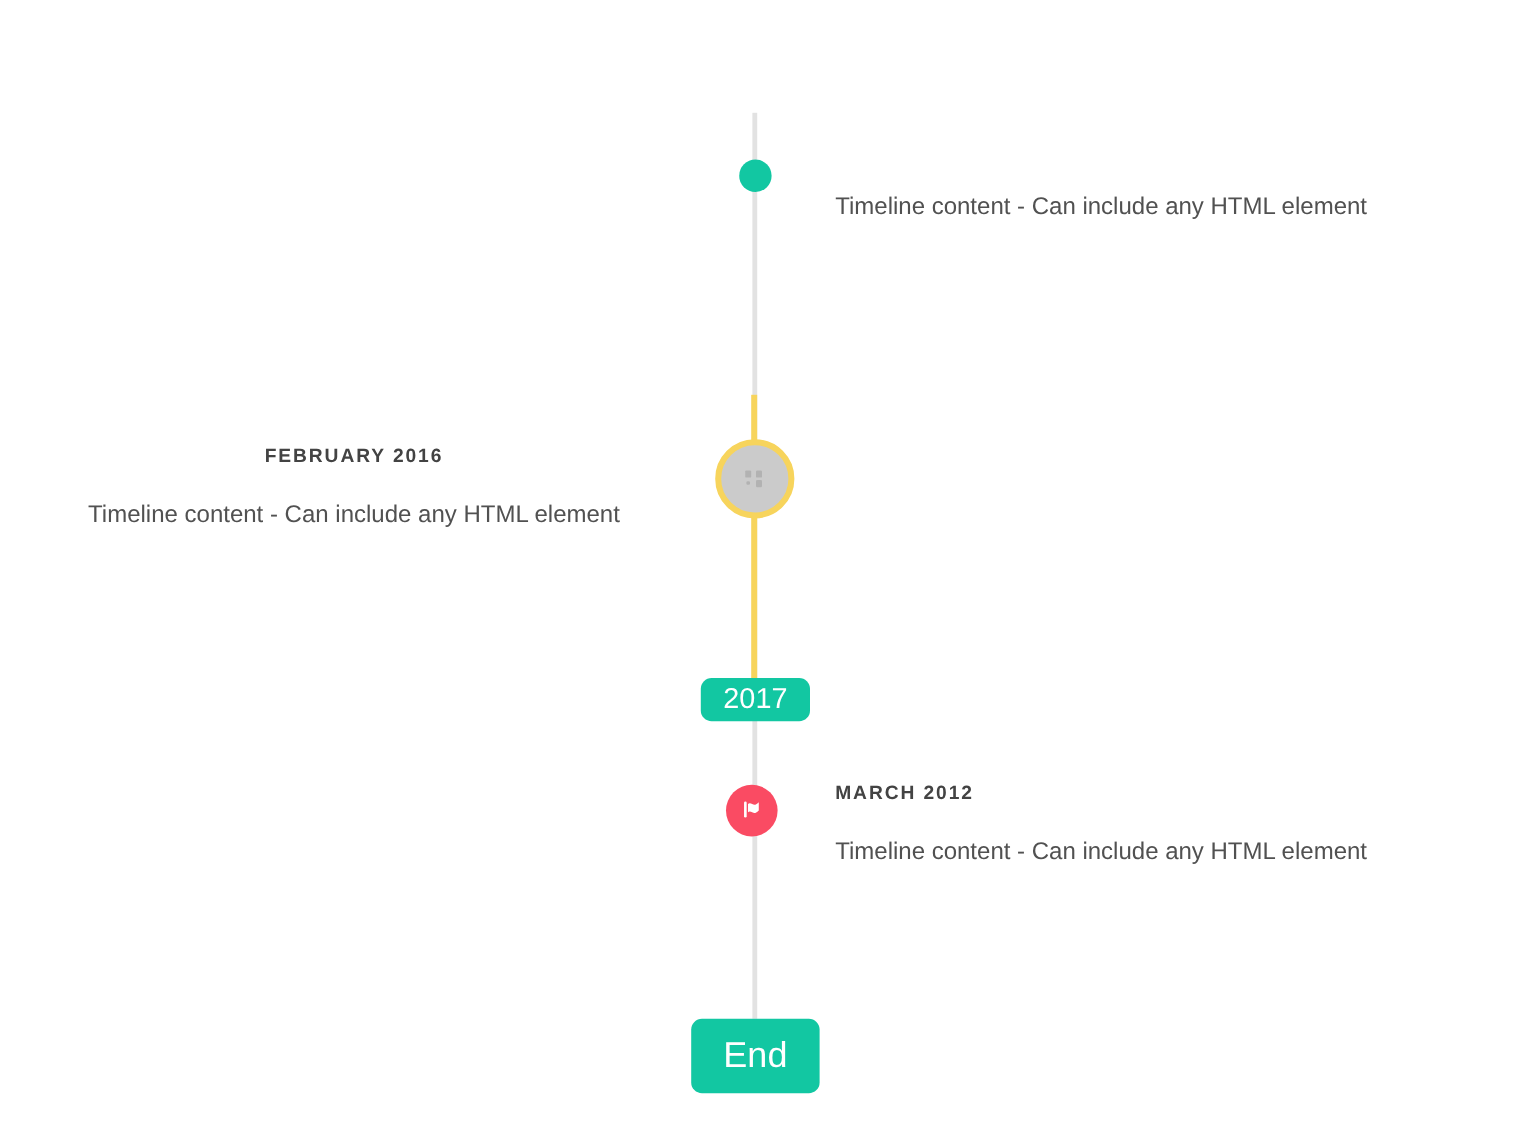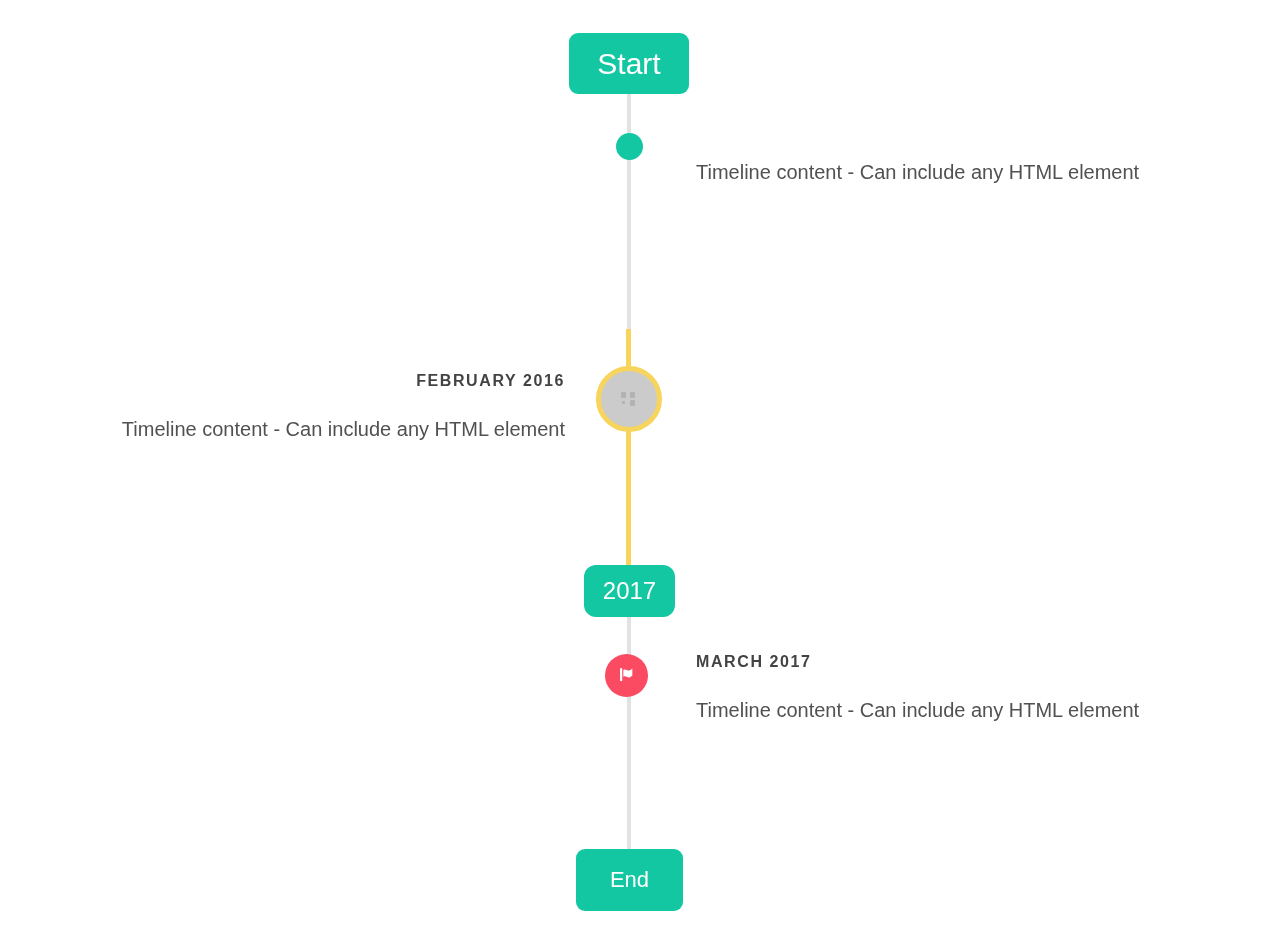--- a/index.html
+++ b/index.html
@@ -10,50 +10,49 @@
   
   .line{position:absolute;}
   .line.gray{left:627px;top:94px;width:4px;height:755px;background:var(--line-gray,#e2e2e2);}
   .line.yellow{left:626px;top:329px;width:5px;height:236px;background:var(--yellow,#f7d45c);}
   
   .badge{
     position:absolute;display:flex;align-items:center;justify-content:center;
     background:var(--teal,#12c7a2);color:#fff;border-radius:9px;
   }
   .badge.start{left:569px;top:33px;width:120px;height:61px;font-size:30px;}
-  .badge.y2017{left:584px;top:565px;width:91px;height:52px;font-size:24px;border-radius:12px;}
-  .badge.end{left:576px;top:849px;width:107px;height:62px;font-size:22px;}
+  .badge.y2017{left:584px;top:565px;width:91px;height:36px;font-size:24px;}
+  .badge.end{left:576px;top:849px;width:107px;height:62px;font-size:30px;}
   
   .marker{position:absolute;border-radius:50%;box-sizing:border-box;
     display:flex;align-items:center;justify-content:center;}
   .marker.dot{left:616px;top:133px;width:27px;height:27px;background:var(--teal,#12c7a2);}
   .marker.img{left:596px;top:366px;width:66px;height:66px;
     background:var(--circle-gray,#cbcbcb);border:5px solid var(--yellow,#f7d45c);}
   .marker.flag{left:605px;top:654px;width:43px;height:43px;background:var(--red,#fa4b63);}
   
   .content{position:absolute;width:540px;}
   .content .title{font-size:16px;font-weight:700;letter-spacing:1.6px;
     color:var(--title-text,#434343);line-height:20px;}
   .content .body{margin:14px 0 0;font-size:20px;line-height:48px;
     color:var(--body-text,#515151);}
   .content.side-right{text-align:left;}
-  .content.side-left{text-align:right;}
+  .content.side-left{text-align:center;}
   .c-jan{left:696px;top:134px;}
   .c-feb{right:703px;top:371px;}
   .c-mar{left:696px;top:652px;}
 </style>
 </head>
 <body>
 
 <div class="stage">
 
   <div class="line gray"></div>
   <div class="line yellow"></div>
 
-  <div class="badge start">Start</div>
 
   <div class="marker dot"></div>
   <div class="content side-right c-jan">
     <p class="body">Timeline content - Can include any HTML element</p>
   </div>
 
   <div class="marker img">
     <span style="display:flex;">
       <svg width="20" height="18" viewBox="0 0 20 18" aria-hidden="true">
         <g fill="#9f9f9f" opacity="0.55">
@@ -74,19 +73,19 @@
 
   <div class="marker flag">
     <span style="display:flex;">
       <svg width="22" height="22" viewBox="0 0 24 24" aria-hidden="true">
         <rect x="4.4" y="3.2" width="2.4" height="14.6" rx="1.2" fill="#ffffff"></rect>
         <path d="M8 5.4c2.4-1.9 4.7 1.6 7.1.4 1-.5 2-1.2 2.7-1.9v7.5c-.7.7-1.7 1.4-2.7 1.9-2.4 1.2-4.7-2.3-7.1-.4z" fill="#ffffff"></path>
       </svg>
     </span>
   </div>
   <div class="content side-right c-mar">
-    <div class="title">MARCH 2017</div>
+    <div class="title">MARCH 2012</div>
     <p class="body">Timeline content - Can include any HTML element</p>
   </div>
 
   <div class="badge end">End</div>
 
 </div>
 
 </body></html>

